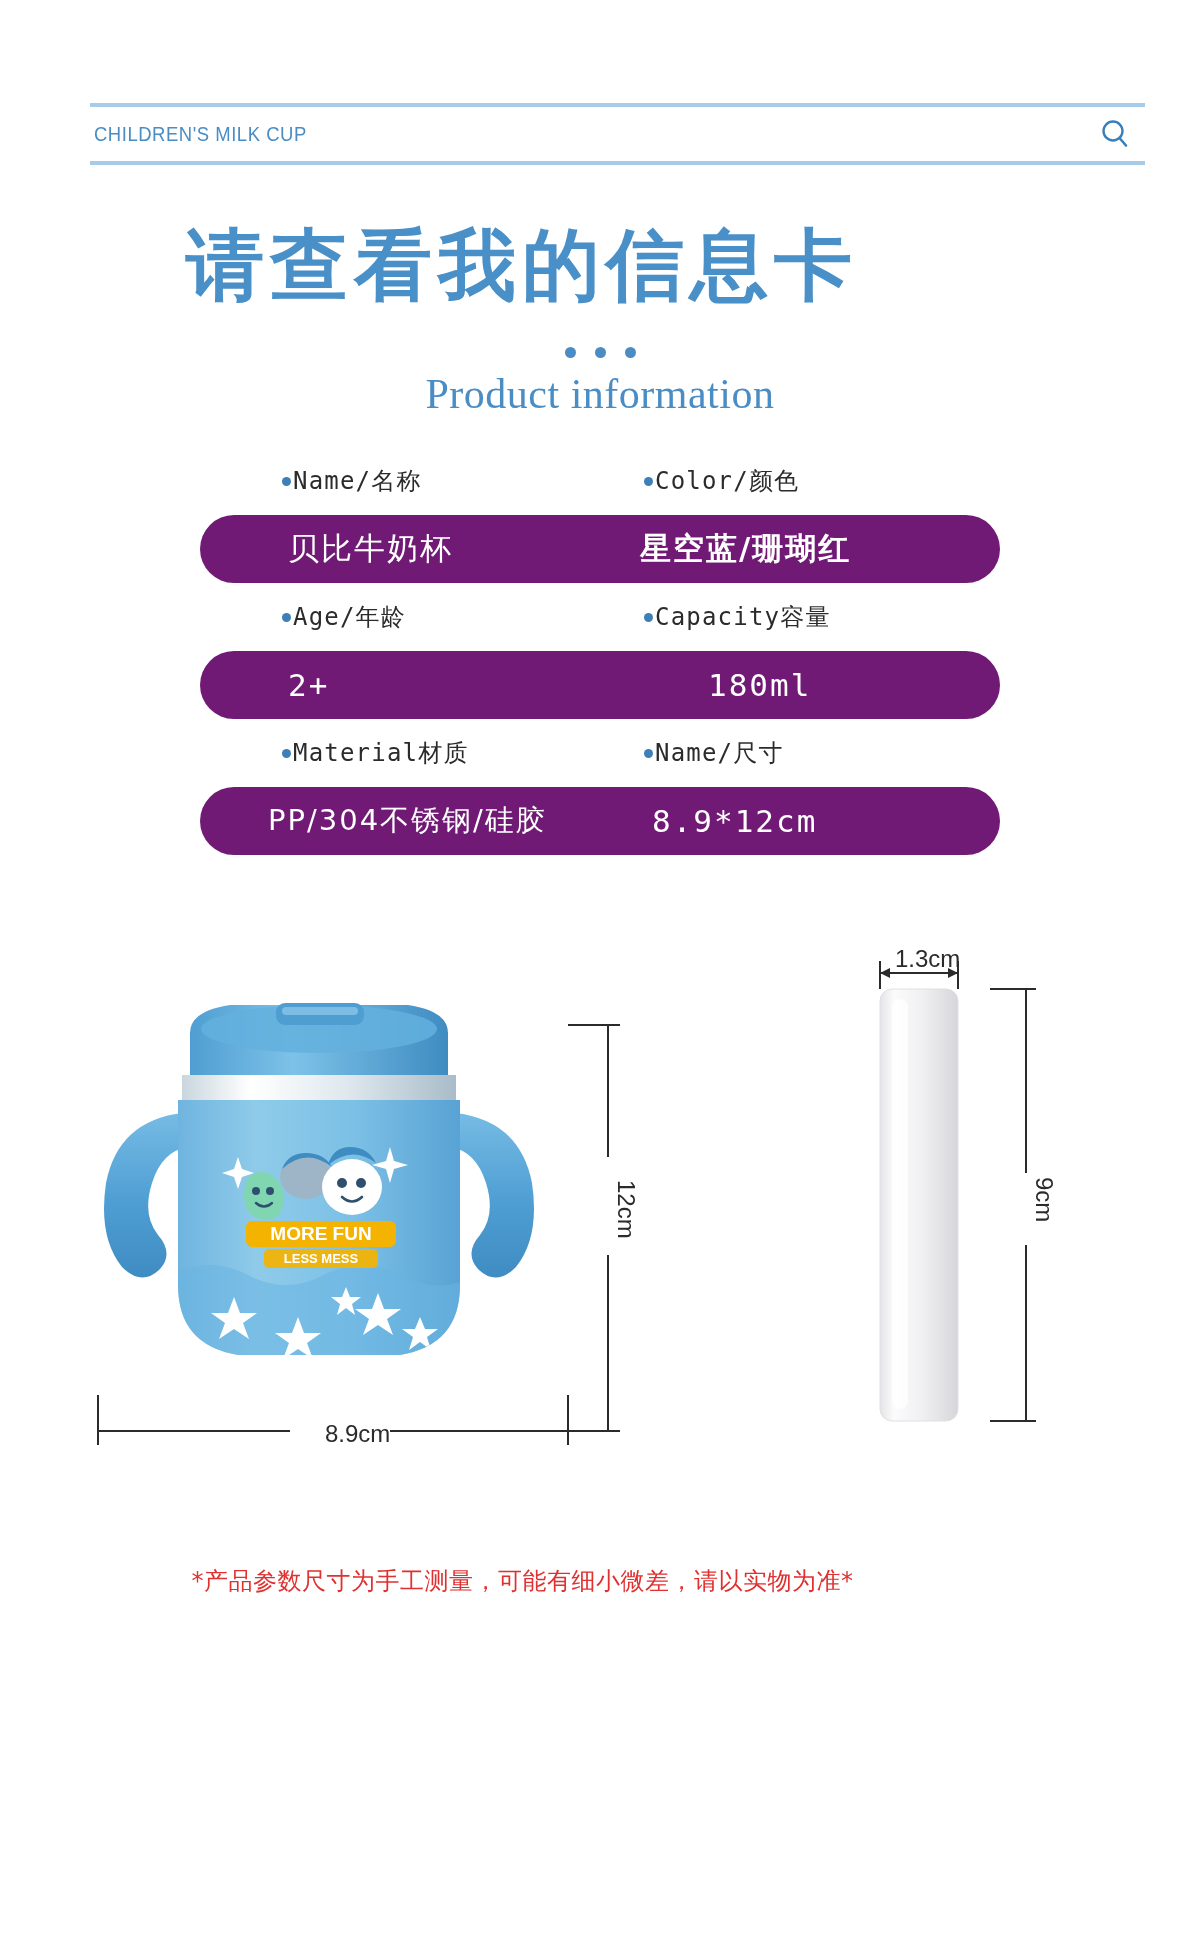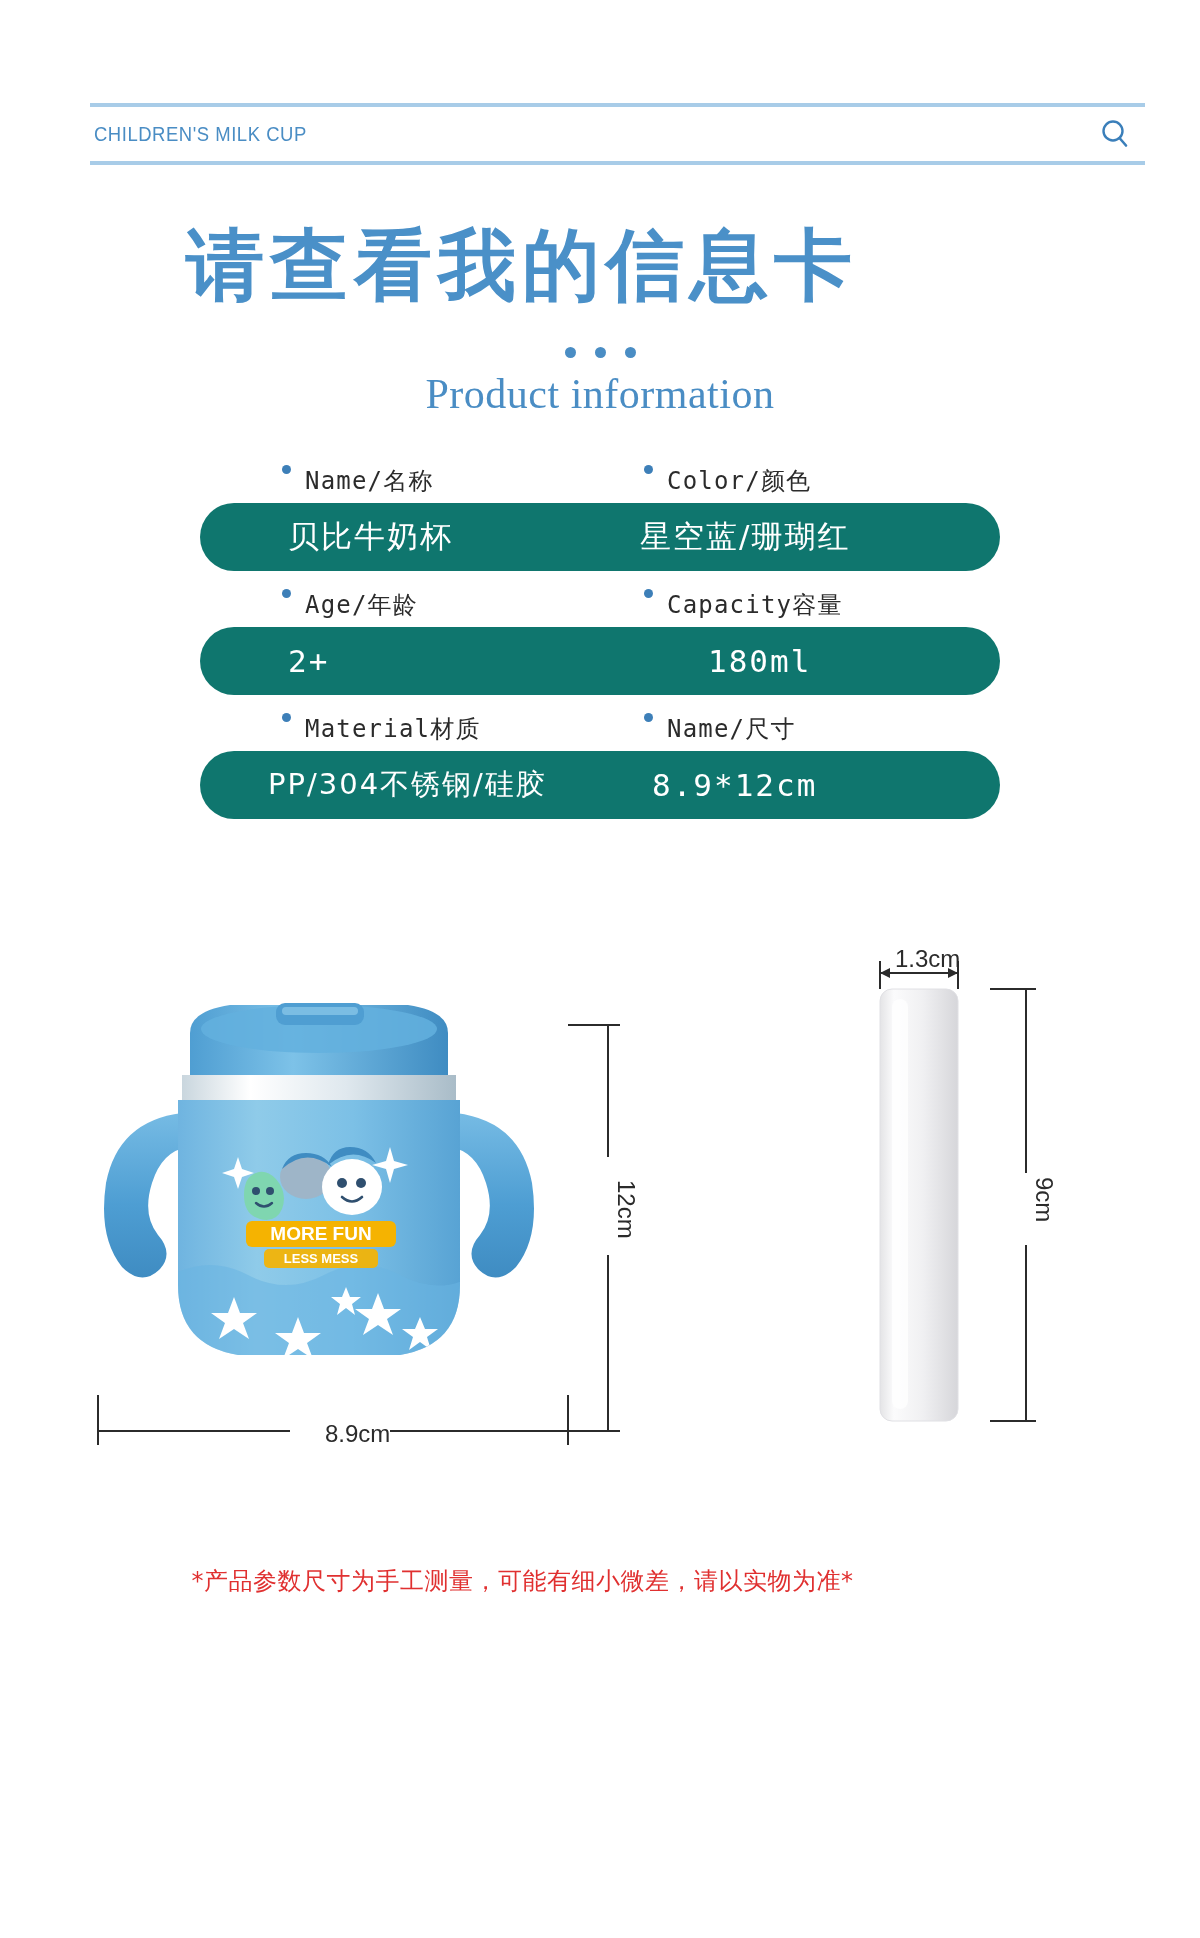--- a/index.html
+++ b/index.html
@@ -50,47 +50,47 @@
     letter-spacing: 0.5px;
   }
 
   
   .spec-block { position: absolute; left: 0; top: 465px; width: 1200px; }
   .spec-row { position: relative; width: 1200px; margin-bottom: 18px; }
   .labels {
     display: flex; padding: 0 0 6px 0; width: 800px; margin: 0 auto;
   }
   .label {
-    display: flex; gap: 14px;
+    display: flex; align-items: center; gap: 2px;
     font-size: 24px; color: #2b2b2b; letter-spacing: 1.2px;
     font-family: "DejaVu Sans Mono","DejaVu Sans", monospace;
     white-space: nowrap;
   }
   .label .bullet { width: 9px; height: 9px; border-radius: 50%; background: #3d7fb8; flex: none; }
   .label-left  { width: 430px; padding-left: 82px; }
   .label-right { width: 370px; padding-left: 14px; }
 
   .pill {
-    width: 800px; height: 68px; margin: 0 auto;
-    background: #0f766e; border-radius: 38px;
+    width: 800px; height: 68px; margin: 12px auto;
+    background: #701a75; border-radius: 38px;
     display: flex; align-items: center;
     color: #ffffff;
   }
   .pill-left {
     width: 430px; padding-left: 88px;
     font-size: 31px; letter-spacing: 2px;
     font-family: "DejaVu Sans","Liberation Sans", sans-serif;
     font-weight: 500;
     white-space: nowrap;
   }
   .pill-right {
     width: 370px; padding-left: 10px;
     font-size: 31px; letter-spacing: 2px;
     font-family: "DejaVu Sans","Liberation Sans", sans-serif;
-    font-weight: 400;
+    font-weight: 700;
     white-space: nowrap;
   }
   .pill-left.mono, .pill-right.mono {
     font-family: "DejaVu Sans Mono","DejaVu Sans", monospace;
     font-weight: 400;
   }
 
   
   .product-area { position: absolute; left: 0; top: 925px; width: 1200px; height: 620px; }
   .dim-label {

